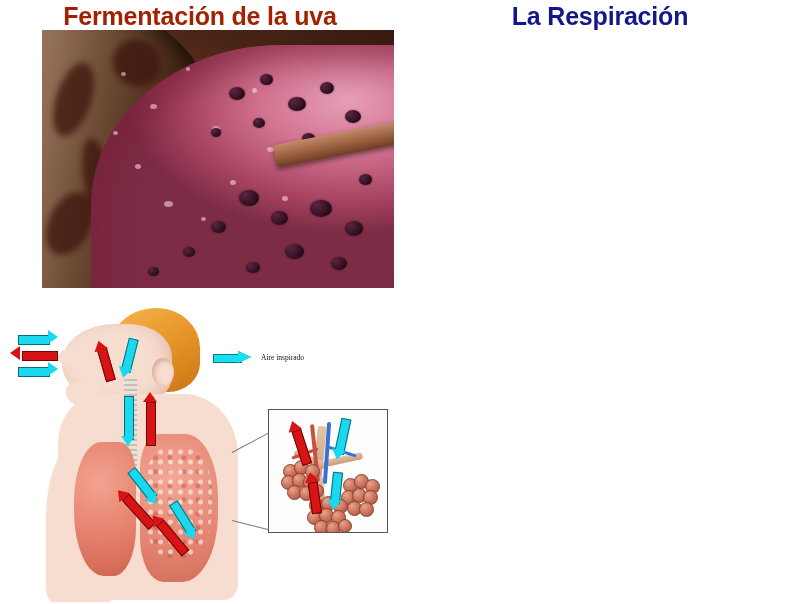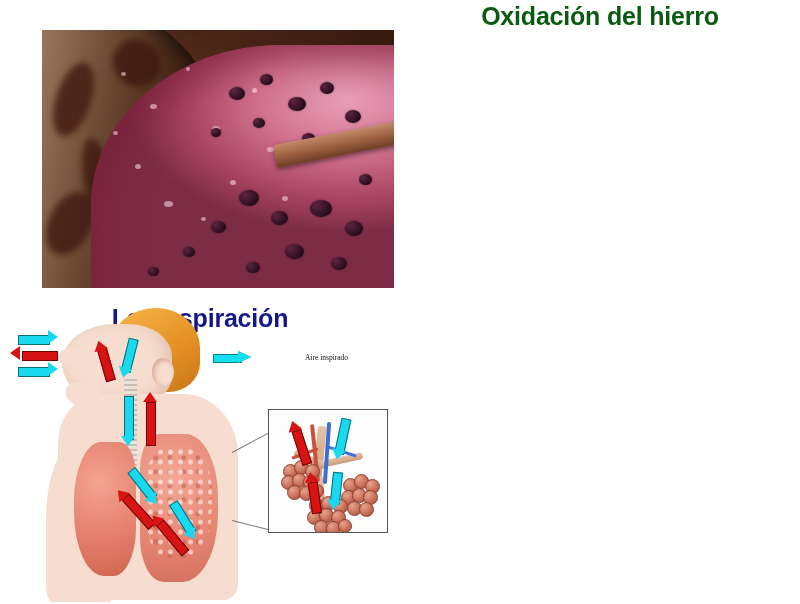--- a/index.html
+++ b/index.html
@@ -70,21 +70,21 @@
     position:absolute;right:-2%;top:40%;width:36%;height:9%;
     background:linear-gradient(180deg,#c38a6b,#9a5f3e 55%,#6d3d25);
     transform:rotate(-11deg);
     border-radius:3px;
     box-shadow:0 2px 5px rgba(0,0,0,.5);
   }
 
   
   .resp{position:absolute;left:0;top:0;width:400px;height:302px;}
   .legend{position:absolute;left:213px;top:348px;width:130px;font-size:7.5px;color:#111;font-family:"Liberation Serif", serif;}
-  .legend-row{display:flex;align-items:center;height:18px;gap:44px;}
+  .legend-row{display:flex;align-items:center;height:18px;}
   .legend-arrow{width:42px;height:13px;position:relative;margin-right:6px;flex:0 0 42px;}
   .legend-label{white-space:nowrap;}
   .ar-body{position:absolute;left:0;top:3px;width:28px;height:7px;}
   .ar-head{position:absolute;left:25px;top:0;width:0;height:0;border-top:6.5px solid transparent;border-bottom:6.5px solid transparent;}
   .cyan .ar-body{background:#14E0F0;border:1px solid #0b7d8a;border-right:none;}
   .cyan .ar-head{border-left:13px solid #14E0F0;filter:drop-shadow(0 0 0 #0b7d8a);}
   .red .ar-body{background:#E01010;border:1px solid #7d0606;border-right:none;}
   .red .ar-head{border-left:13px solid #E01010;}
 
   .arrow{position:absolute;transform-origin:center;}
@@ -113,20 +113,21 @@
   .hair{position:absolute;background:linear-gradient(150deg,#f7b64a 0%,#e59226 55%,#c87614 100%);}
   .lung{position:absolute;background:radial-gradient(circle at 40% 30%, #f3a391 0%, #e4806c 55%, #cf6450 100%);}
   .trachea{position:absolute;background:repeating-linear-gradient(180deg,#e9e2da 0px,#e9e2da 3px,#c9bfb4 3px,#c9bfb4 5px);border-radius:4px;}
 </style>
 </head>
 <body>
 
 <div class="grid">
 
   <div class="cell">
+    <div class="title t-ferment">Fermentación de la uva</div>
 
     <div class="photo photo-ferment">
       <div class="must-bg"></div>
 
       <div class="vat-rim"></div>
       <div class="vat-streak" style="left:4%;top:12%;width:10%;height:30%;transform:rotate(18deg);"></div>
       <div class="vat-streak" style="left:12%;top:42%;width:8%;height:34%;transform:rotate(-10deg);"></div>
       <div class="vat-streak" style="left:2%;top:62%;width:12%;height:26%;transform:rotate(26deg);"></div>
       <div class="vat-streak" style="left:20%;top:4%;width:14%;height:18%;transform:rotate(40deg);"></div>
 
@@ -162,24 +163,20 @@
       <div class="berry" style="left:82%;top:88%;width:16px;height:13px;"></div>
       <div class="berry" style="left:58%;top:90%;width:14px;height:11px;"></div>
       <div class="berry" style="left:90%;top:56%;width:13px;height:11px;"></div>
       <div class="berry" style="left:40%;top:84%;width:12px;height:10px;"></div>
       <div class="berry" style="left:30%;top:92%;width:11px;height:9px;"></div>
 
       <div class="paddle"></div>
     </div>
   </div>
 
-  <div class="cell">
-    <div class="title t-oxid">Oxidación del hierro</div>
-
-  </div>
 
   <div class="cell">
     <div class="title t-resp">La Respiración</div>
   </div>
 
 </div>
 
 <div class="resp" style="top:302px;">
 
   <div class="hair" style="left:108px;top:6px;width:92px;height:84px;border-radius:58% 52% 38% 46%;"></div>

